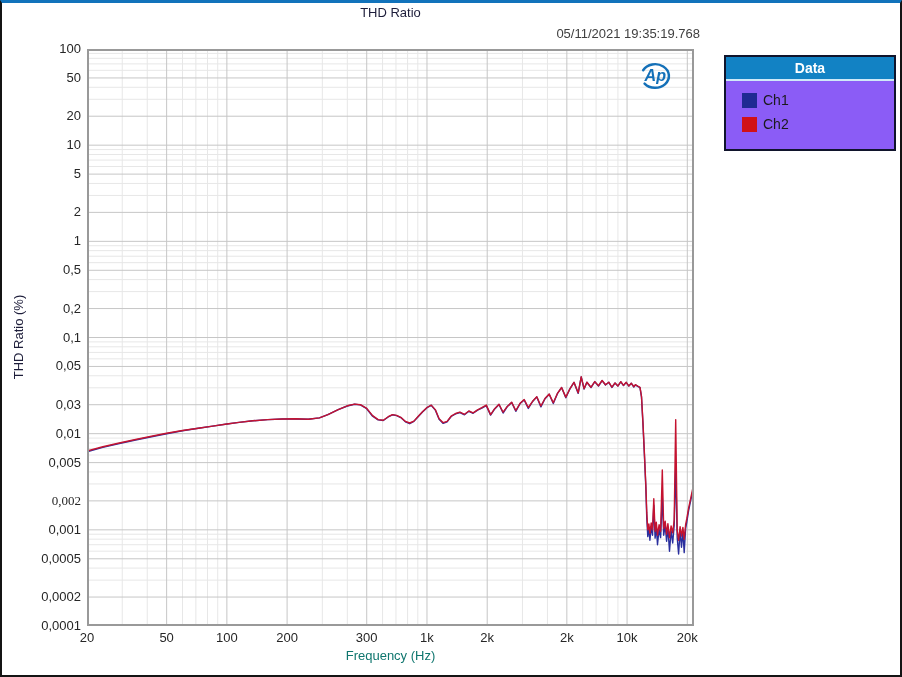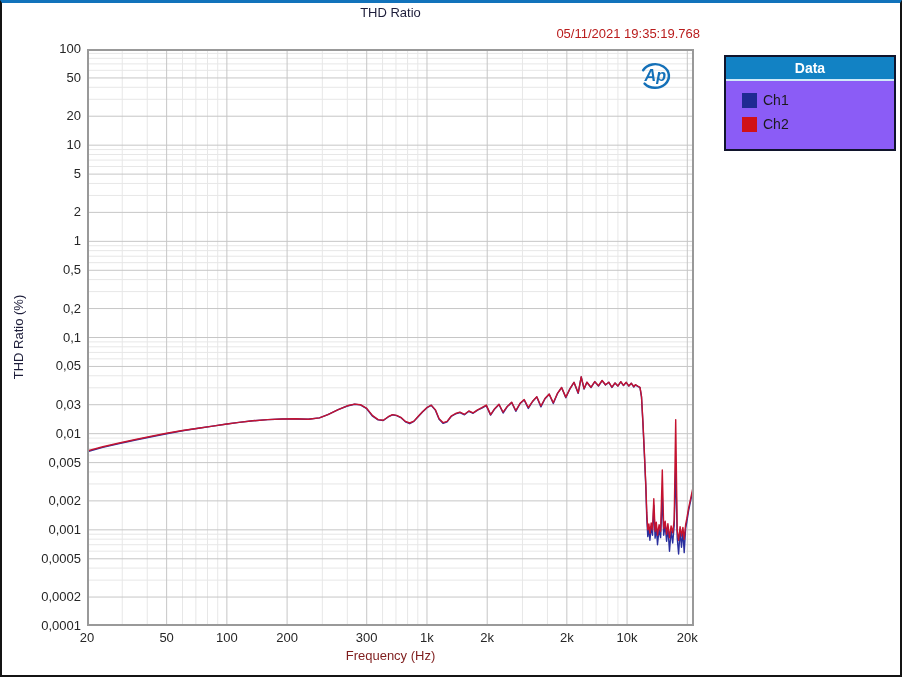--- a/index.html
+++ b/index.html
@@ -9,30 +9,30 @@
     border-left:2px solid #141414; border-right:2px solid #141414; border-bottom:2px solid #141414;
     border-top:3px solid #1273bb;
     font-family:"Liberation Sans", sans-serif;
   }
   .chart-title{
     position:absolute; left:85px; top:2px; width:607px; text-align:center;
     font-size:13px; color:#1d1d3a;
   }
   .timestamp{
     position:absolute; left:85px; top:23px; width:613px; text-align:right;
-    font-size:13px; color:#b91c1c;
+    font-size:13px; color:#404040;
   }
   .plot-wrap{ position:absolute; left:85px; top:46px; width:607px; height:577px; }
   .ylabel{
     position:absolute; left:16px; top:334px; transform:translate(-50%,-50%) rotate(-90deg);
     white-space:nowrap; font-size:13px; color:#1d1d3a;
   }
   .xlabel{
     position:absolute; left:85px; top:645px; width:607px; text-align:center;
-    font-size:13px; color:#7f1d1d;
+    font-size:13px; color:#0f766e;
   }
   .ytick{ position:absolute; left:0; width:79px; text-align:right; font-size:13px; color:#262626; }
   .xtick{ position:absolute; width:64px; text-align:center; top:627px; font-size:13px; color:#262626; }
   .legend{
     position:absolute; left:722px; top:52px; width:172px;
     border:2px solid #10142c; background:#8b5cf6; box-sizing:border-box;
   }
   .legend-header{
     height:22px; line-height:22px; text-align:center; color:#fff; font-weight:bold; font-size:14px;
     border-bottom:2px solid #cfe9f8;
@@ -153,21 +153,21 @@
       <div class="ytick" style="top: 163.116px;">5</div>
       <div class="ytick" style="top: 201.384px;">2</div>
       <div class="ytick" style="top: 230.333px;">1</div>
       <div class="ytick" style="top: 259.282px;">0,5</div>
       <div class="ytick" style="top: 297.551px;">0,2</div>
       <div class="ytick" style="top: 326.5px;">0,1</div>
       <div class="ytick" style="top: 355.449px;">0,05</div>
       <div class="ytick" style="top: 393.718px;">0,03</div>
       <div class="ytick" style="top: 422.667px;">0,01</div>
       <div class="ytick" style="top: 451.616px;">0,005</div>
-      <div class="ytick" style="top: 489.884px;">0,002</div>
+      <div class="ytick" style="top: 489.884px; font-family: Liberation Serif, serif;">0,002</div>
       <div class="ytick" style="top: 518.833px;">0,001</div>
       <div class="ytick" style="top: 547.782px;">0,0005</div>
       <div class="ytick" style="top: 586.051px;">0,0002</div>
       <div class="ytick" style="top: 615px;">0,0001</div>
     </div>
   <div id="x-tick-labels">
       <div class="xtick" style="left: 53px;">20</div>
       <div class="xtick" style="left: 132.629px;">50</div>
       <div class="xtick" style="left: 192.867px;">100</div>
       <div class="xtick" style="left: 253.104px;">200</div>

